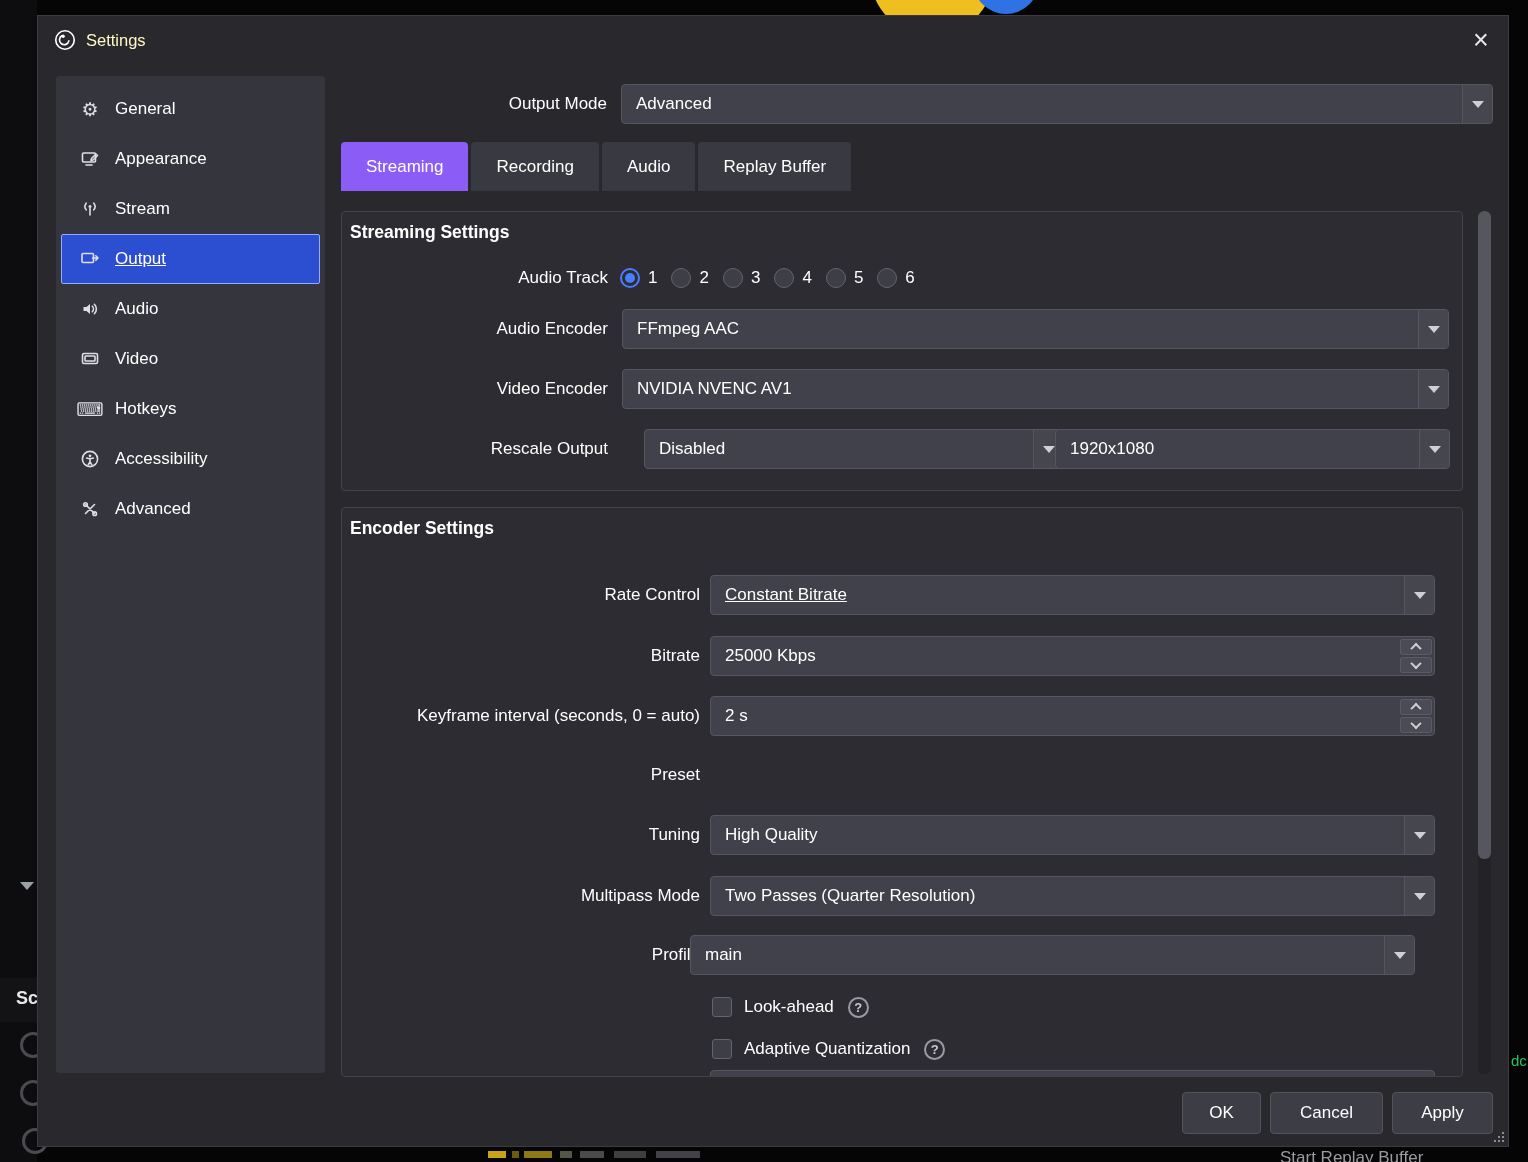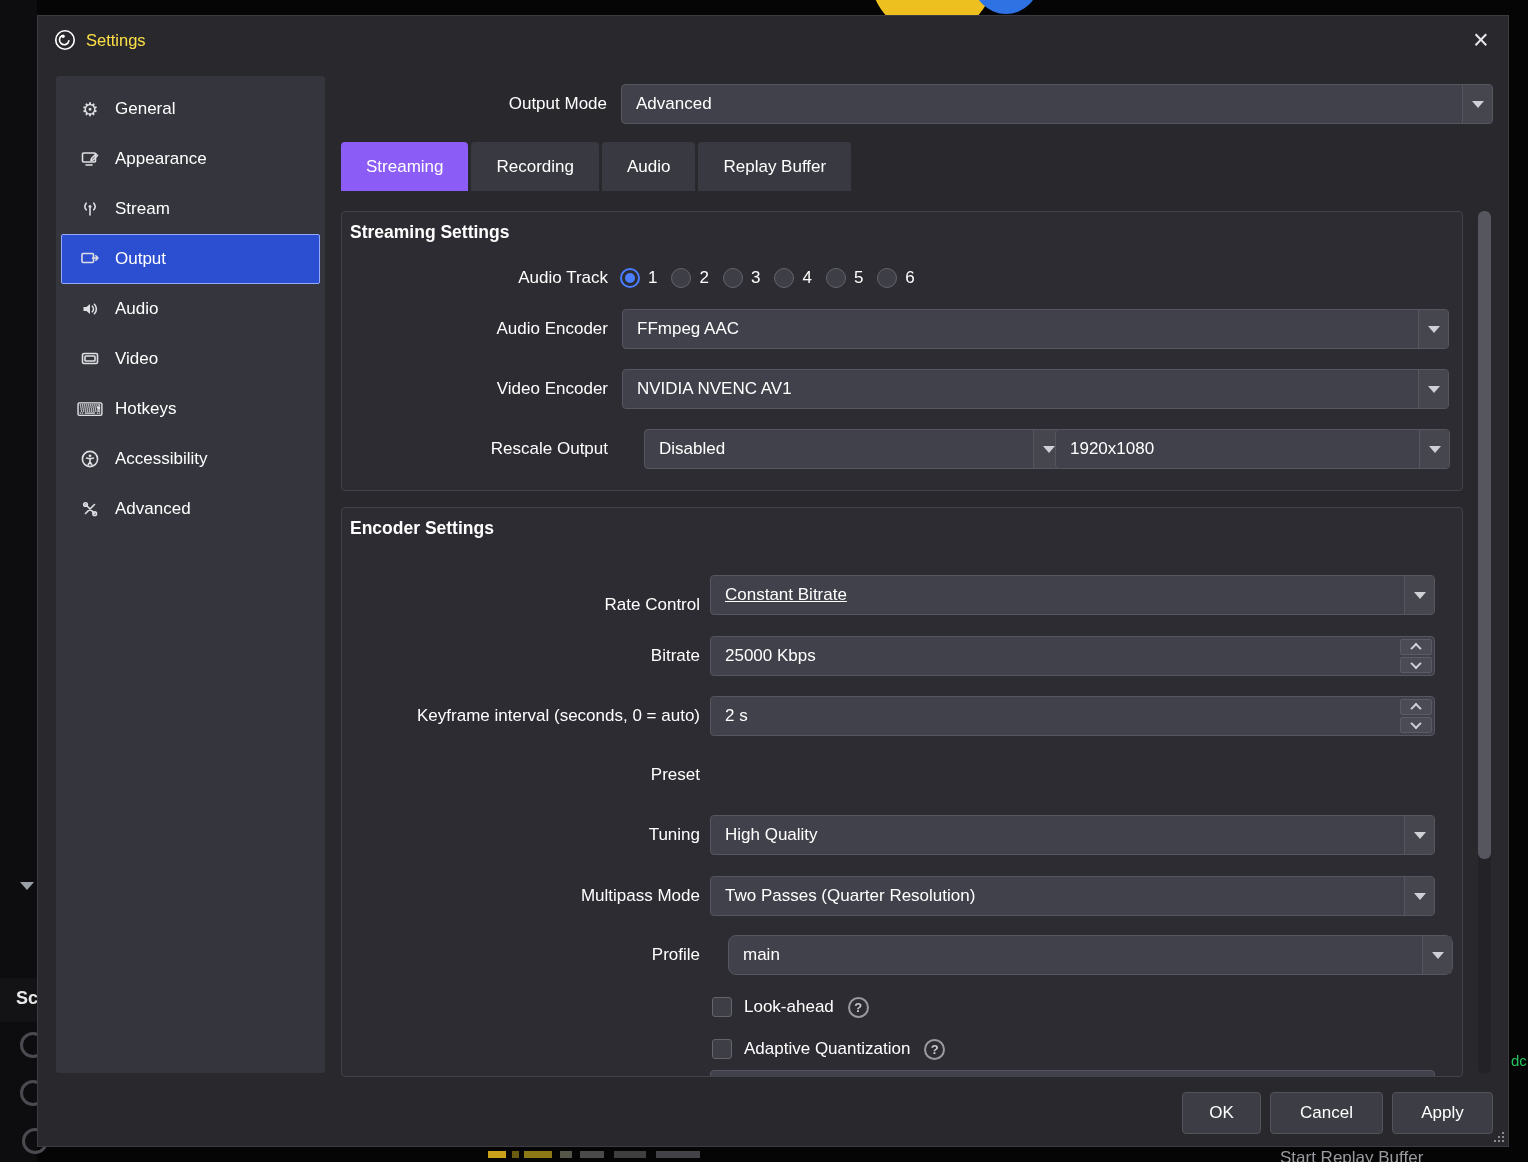--- a/index.html
+++ b/index.html
@@ -27,30 +27,30 @@
   .bg-replay-text { left:1280px; top:1148px; color:#9a9aa0; font-size:17px; white-space:nowrap; }
   .bg-dock-text { left:1511px; top:1052px; color:#22c55e; font-size:15px; }
 
   
   .dialog {
     position:absolute; z-index:2; left:37px; top:15px; width:1472px; height:1132px;
     background:#28282d; border:1px solid #3b3b41;
   }
   .titlebar { position:absolute; left:0; top:0; right:0; height:48px; display:flex; align-items:center; padding:0 16px; }
   .logo { width:22px; height:22px; margin-right:10px; display:flex; align-items:center; }
-  .win-title { font-size:16.5px; color:#fde047; }
+  .win-title { font-size:16.5px; color:#fef9c3; }
   .close-btn {
     position:absolute; right:10px; top:8px; width:34px; height:32px; background:transparent; border:none;
     color:#e8e8ea; font-size:27px; line-height:30px; cursor:pointer; font-family:"Liberation Sans", sans-serif;
   }
 
   
   .sidebar { position:absolute; left:18px; top:60px; width:269px; height:997px; background:#35363d; border-radius:3px; padding-top:8px; }
   .side-item { height:50px; margin:0 5px; display:flex; align-items:center; padding-left:16px; gap:13px; border:1px solid transparent; border-radius:2px; cursor:pointer; }
-  .side-item.selected { background:#2c4ed1; border:1px solid #93aaff; }
+  .side-item.selected { background:#2c4ed1; border:1px solid #93aaff;text-decoration:underline; }
   .s-icon { width:24px; display:flex; align-items:center; justify-content:center; color:#dedee3; }
   .s-icon.glyph { font-size:19px; }
   .s-icon svg { stroke:#dedee3; fill:none; stroke-width:1.6; stroke-linecap:round; stroke-linejoin:round; }
   .s-label { font-size:17px; color:#ffffff; }
 
   
   .flabel { position:absolute; text-align:right; line-height:40px; color:#ffffff; white-space:nowrap; }
   .field {
     position:absolute; height:40px; background:#40414a; border:1px solid #55565f; border-radius:4px;
     display:flex; align-items:center; padding:0 14px; color:#ffffff; cursor:pointer;
@@ -298,21 +298,21 @@
       <span>1920x1080</span>
       <span class="arrowseg">
           <span class="dd-arrow"></span>
         </span>
     </div>
   </section>
 
   <section class="groupbox" style="top:491px; height:570px;">
     <div class="gb-title">Encoder Settings</div>
 
-    <div class="flabel" style="left:10px; top:77px; width:348px;text-align:right;">Rate Control</div>
+    <div class="flabel" style="left:10px; top:67px; width:348px;text-align:right;">Rate Control</div>
     <div class="field" style="left:368px; top:67px; width:725px;text-decoration:underline;">
       <span>Constant Bitrate</span>
       <span class="arrowseg">
           <span class="dd-arrow"></span>
         </span>
     </div>
 
     <div class="flabel" style="left:10px; top:128px; width:348px;">Bitrate</div>
     <div class="field" style="left:368px; top:128px; width:725px;">
       <span>25000 Kbps</span>
@@ -351,21 +351,21 @@
 
     <div class="flabel" style="left:10px; top:368px; width:348px;">Multipass Mode</div>
     <div class="field" style="left:368px; top:368px; width:725px;">
       <span>Two Passes (Quarter Resolution)</span>
       <span class="arrowseg">
           <span class="dd-arrow"></span>
         </span>
     </div>
 
     <div class="flabel" style="left:10px; top:427px; width:348px;">Profile</div>
-    <div class="field" style="left:386px; top:427px; width:725px;border-radius:8px;">
+    <div class="field" style="left:348px; top:427px; width:725px;">
       <span>main</span>
       <span class="arrowseg">
           <span class="dd-arrow"></span>
         </span>
     </div>
 
     <div class="check-row" style="left:370px; top:487px;">
       <span class="checkbox"></span>
       <span>Look-ahead</span>
       <span class="help">?</span>

